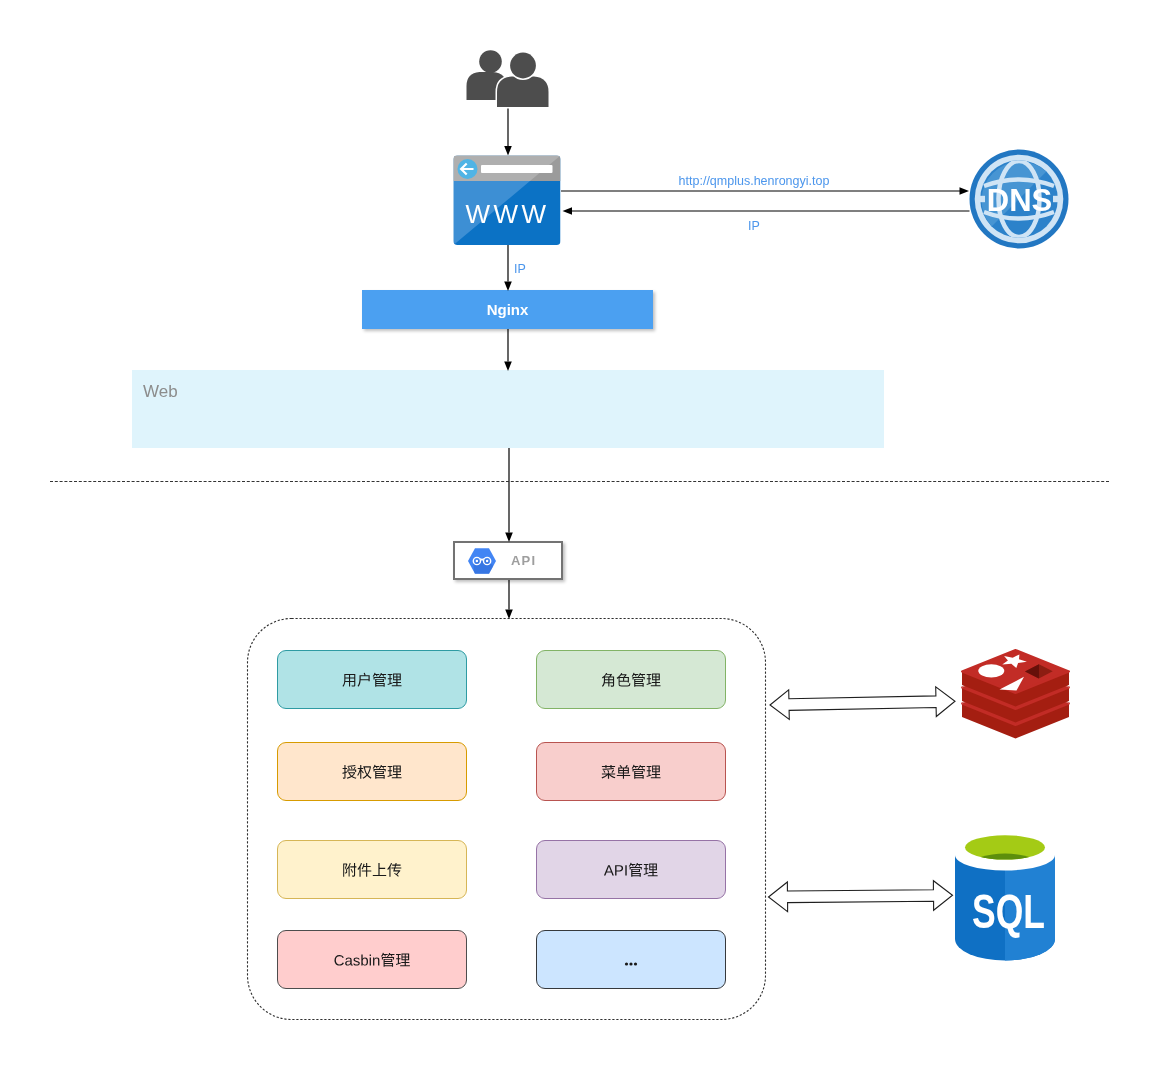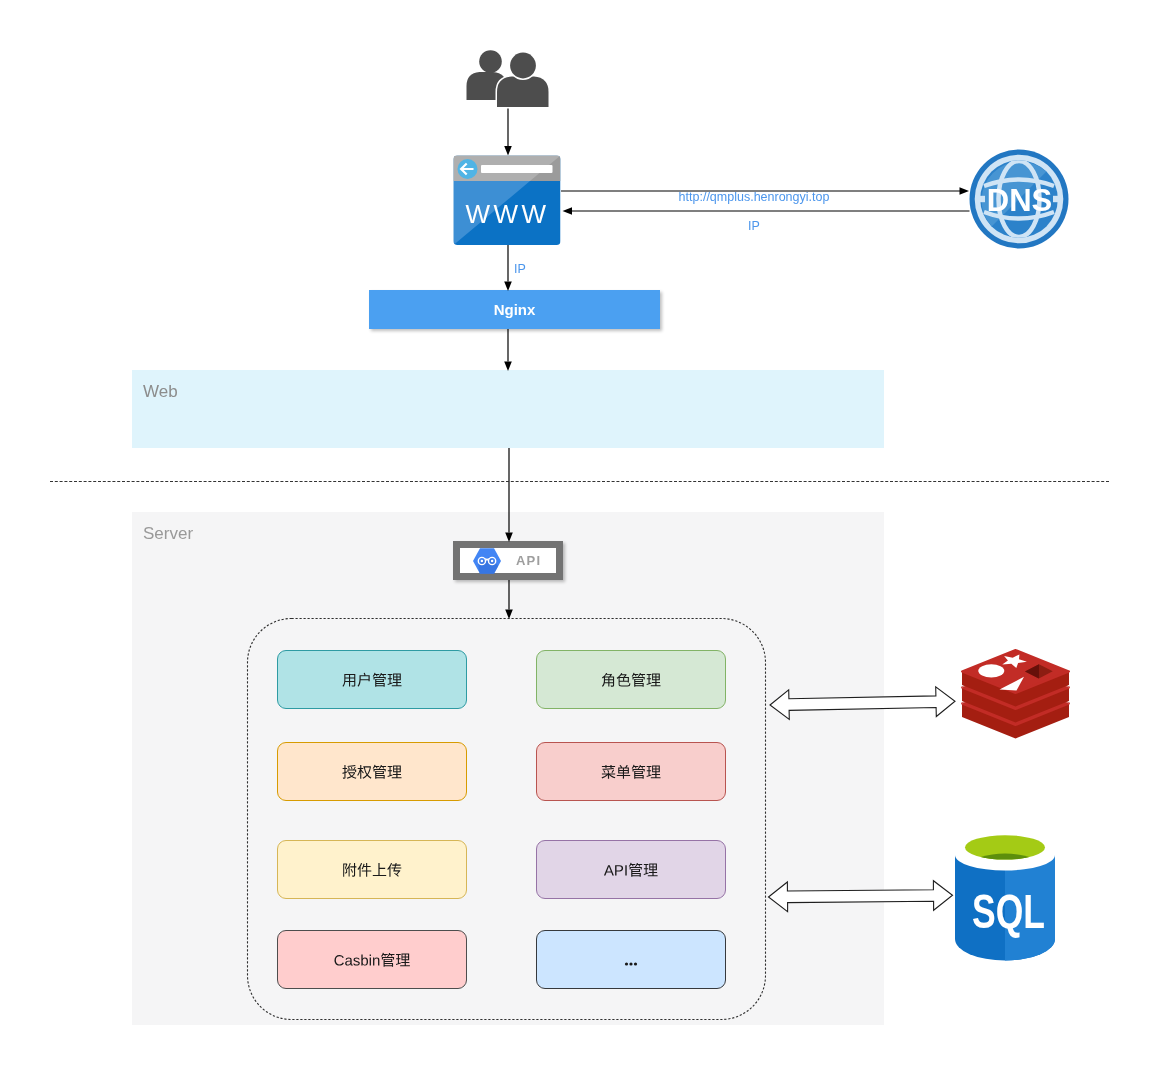--- a/index.html
+++ b/index.html
@@ -1,39 +1,36 @@
 <!DOCTYPE html>
 <html><head><meta charset="utf-8">
 <style>
 html,body{margin:0;padding:0;background:#fff;}
 #canvas{position:relative;width:1161px;height:1081px;background:#fff;overflow:hidden;
   font-family:"Liberation Sans",sans-serif;}
 .band{position:absolute;}
 .band .lbl{position:absolute;left:11px;top:12px;font-size:17px;font-weight:normal;}
 .nginx{position:absolute;left:362px;top:290px;width:291px;height:39px;background:#4BA0F1;
   box-shadow:2px 2px 3px rgba(0,0,0,0.25);color:#fff;font-size:15px;font-weight:bold;
-  display:flex;align-items:center;justify-content:center;margin-left:7px;}
+  display:flex;align-items:center;justify-content:center;}
 .apibox{position:absolute;left:453px;top:541px;width:110px;height:39px;background:#fff;
-  border:7px solid #737373;box-sizing:border-box;box-shadow:2px 2px 3px rgba(0,0,0,0.25);
+  border:2px solid #737373;box-sizing:border-box;box-shadow:2px 2px 3px rgba(0,0,0,0.25);
   display:flex;align-items:center;}
 .apibox .t{font-size:13px;font-weight:bold;color:#9e9e9e;letter-spacing:1.2px;margin-left:14px;}
 .cell{position:absolute;width:190px;height:59px;border:1px solid;border-radius:9px;
   box-sizing:border-box;}
 .bluelbl{position:absolute;color:#4C96EC;font-size:12.5px;text-align:center;}
 svg{display:block;}
 </style></head>
 <body>
 <div id="canvas">
 
 <div class="band" style="left:132px;top:370px;width:752px;height:78px;background:#DFF4FC;">
   <div class="lbl" style="color:#8C8C8C;">Web</div>
     </div>
-<div class="band" style="left:132px;top:512px;width:752px;height:513px;background:#F5F5F6;">
-  <div class="lbl" style="color:#999;">Server</div>
-    </div>
 
 <div class="nginx">Nginx</div>
 
 <div class="apibox">
 <svg width="30" height="28" viewBox="-15 -14 30 28" style="margin-left:12px;">
  <polygon points="-14,0 -7,-12.8 7,-12.8 14,0 7,12.8 -7,12.8" fill="#4285F4"></polygon>
  <clipPath id="hexc">
           <polygon points="-14,0 -7,-12.8 7,-12.8 14,0 7,12.8 -7,12.8"></polygon>
         </clipPath>
  <polygon points="-8.5,2.5 2,-4 16,9 8,16 -8,14" fill="#3069d6" opacity="0.55" clip-path="url(#hexc)"></polygon>
@@ -84,21 +81,21 @@
       </svg>
     </div>
 <div class="cell" style="left:536px;top:930px;background:#CCE5FF;border-color:#36393D;">
 <svg width="188" height="57" fill="#1a1a1a">
         <circle cx="89.5" cy="33" r="1.6"></circle>
         <circle cx="94" cy="33" r="1.6"></circle>
         <circle cx="98.5" cy="33" r="1.6"></circle>
       </svg>
     </div>
 
-<div class="bluelbl" style="left:654px;top:190px;width:200px;">http://qmplus.henrongyi.top</div>
+<div class="bluelbl" style="left:654px;top:174px;width:200px;">http://qmplus.henrongyi.top</div>
 <div class="bluelbl" style="left:734px;top:219px;width:40px;">IP</div>
 <div class="bluelbl" style="left:503px;top:262px;width:34px;">IP</div>
 
 <svg id="overlay" width="1161" height="1081" viewBox="0 0 1161 1081" style="position:absolute;left:0;top:0;" fill="none">
 
 <g stroke="#000" stroke-width="1.2">
  <line x1="508" y1="107" x2="508" y2="146"></line>
  <line x1="561" y1="191" x2="960" y2="191"></line>
  <line x1="969.5" y1="211" x2="572" y2="211"></line>
  <line x1="508" y1="245" x2="508" y2="281.5"></line>

